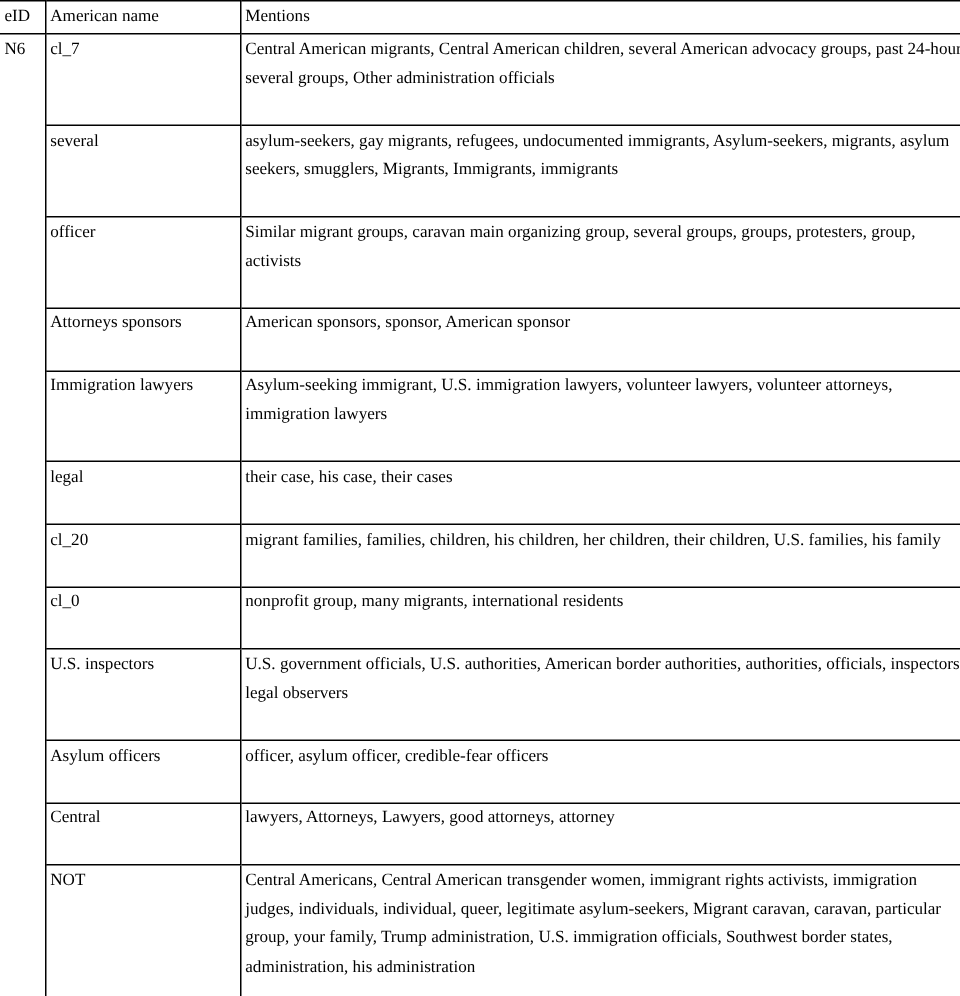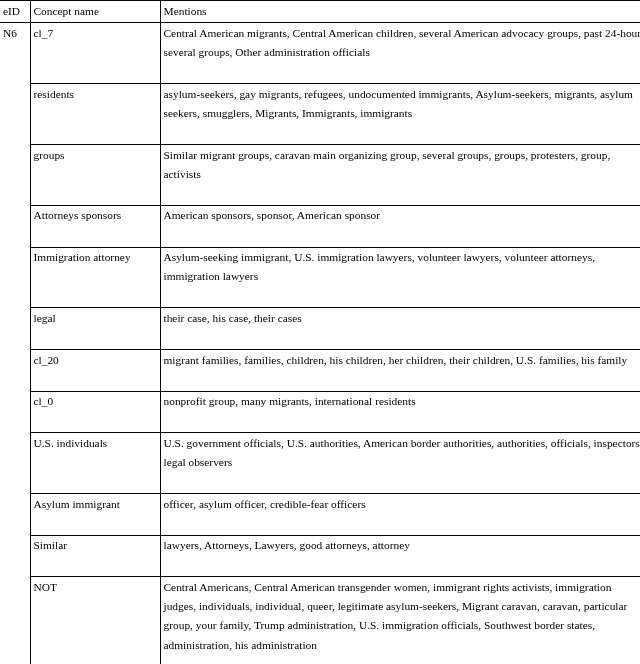--- a/index.html
+++ b/index.html
@@ -75,66 +75,66 @@
 
 <table class="concept-table">
   <colgroup>
     <col class="col-eid">
     <col class="col-concept">
     <col class="col-mentions">
   </colgroup>
   <tbody id="table-body">
       <tr>
         <th class="hdr rule-top rule-bottom vsep-right">eID</th>
-        <th class="hdr rule-top rule-bottom vsep-right">Concept name</th>
+        <th class="hdr rule-top rule-bottom vsep-right">American name</th>
         <th class="hdr rule-top rule-bottom">Mentions</th>
       </tr>
       <tr>
         <td class="eid-cell vsep-right" rowspan="12">N6</td>
         <td class="concept-cell vsep-right">cl_7</td>
         <td class="mentions-cell">Central American migrants, Central American children, several American advocacy groups, past 24-hours several groups, Other administration officials</td>
       </tr>
       <tr>
-        <td class="concept-cell vsep-right rule-thin">residents</td>
+        <td class="concept-cell vsep-right rule-thin">several</td>
         <td class="mentions-cell rule-thin">asylum-seekers, gay migrants, refugees, undocumented immigrants, Asylum-seekers, migrants, asylum seekers, smugglers, Migrants, Immigrants, immigrants</td>
       </tr>
       <tr>
-        <td class="concept-cell vsep-right rule-thin">groups</td>
+        <td class="concept-cell vsep-right rule-thin">officer</td>
         <td class="mentions-cell rule-thin">Similar migrant groups, caravan main organizing group, several groups, groups, protesters, group, activists</td>
       </tr>
       <tr>
         <td class="concept-cell vsep-right rule-thin">Attorneys sponsors</td>
         <td class="mentions-cell rule-thin">American sponsors, sponsor, American sponsor</td>
       </tr>
       <tr>
-        <td class="concept-cell vsep-right rule-thin">Immigration attorney</td>
+        <td class="concept-cell vsep-right rule-thin">Immigration lawyers</td>
         <td class="mentions-cell rule-thin">Asylum-seeking immigrant, U.S. immigration lawyers, volunteer lawyers, volunteer attorneys, immigration lawyers</td>
       </tr>
       <tr>
         <td class="concept-cell vsep-right rule-thin">legal</td>
         <td class="mentions-cell rule-thin">their case, his case, their cases</td>
       </tr>
       <tr>
         <td class="concept-cell vsep-right rule-thin">cl_20</td>
         <td class="mentions-cell rule-thin">migrant families, families, children, his children, her children, their children, U.S. families, his family</td>
       </tr>
       <tr>
         <td class="concept-cell vsep-right rule-thin">cl_0</td>
         <td class="mentions-cell rule-thin">nonprofit group, many migrants, international residents</td>
       </tr>
       <tr>
-        <td class="concept-cell vsep-right rule-thin">U.S. individuals</td>
+        <td class="concept-cell vsep-right rule-thin">U.S. inspectors</td>
         <td class="mentions-cell rule-thin">U.S. government officials, U.S. authorities, American border authorities, authorities, officials, inspectors, legal observers</td>
       </tr>
       <tr>
-        <td class="concept-cell vsep-right rule-thin">Asylum immigrant</td>
+        <td class="concept-cell vsep-right rule-thin">Asylum officers</td>
         <td class="mentions-cell rule-thin">officer, asylum officer, credible-fear officers</td>
       </tr>
       <tr>
-        <td class="concept-cell vsep-right rule-thin">Similar</td>
+        <td class="concept-cell vsep-right rule-thin">Central</td>
         <td class="mentions-cell rule-thin">lawyers, Attorneys, Lawyers, good attorneys, attorney</td>
       </tr>
       <tr>
         <td class="concept-cell vsep-right rule-thin">NOT</td>
         <td class="mentions-cell rule-thin">Central Americans, Central American transgender women, immigrant rights activists, immigration judges, individuals, individual, queer, legitimate asylum-seekers, Migrant caravan, caravan, particular group, your family, Trump administration, U.S. immigration officials, Southwest border states, administration, his administration</td>
       </tr>
     </tbody>
 </table>
 
 </body></html>

